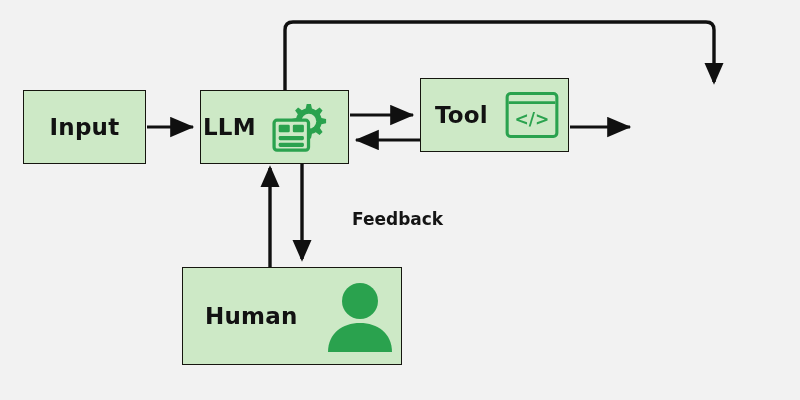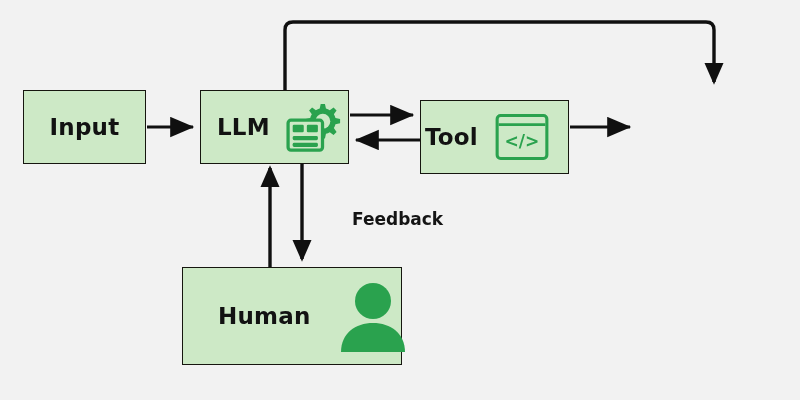--- a/index.html
+++ b/index.html
@@ -46,26 +46,26 @@
     line-height: 1;
     white-space: nowrap;
   }
   .node-icon {
     display: block;
     line-height: 0;
   }
   
   #node-input  { left: 23px;  top: 90px;  width: 123px; height: 74px; }
   #node-llm    { left: 200px; top: 90px;  width: 149px; height: 74px;
-                 justify-content: flex-start; padding-left: 16px; gap: 14px; }
-  #node-tool   { left: 420px; top: 100px;  width: 149px; height: 74px;
-                 justify-content: flex-start; padding-left: 4px; gap: 16px; }
+                 justify-content: flex-start; padding-left: 2px; gap: 14px; }
+  #node-tool   { left: 420px; top: 78px;  width: 149px; height: 74px;
+                 justify-content: flex-start; padding-left: 14px; gap: 16px; }
   #node-output { left: 637px; top: 90px;  width: 142px; height: 74px; }
   #node-human  { left: 182px; top: 267px; width: 220px; height: 98px;
-                 justify-content: flex-start; padding-left: 35px; gap: 28px; }
+                 justify-content: flex-start; padding-left: 22px; gap: 28px; }
 
   .edge-label {
     position: absolute;
     font-size: 17px;
     font-weight: 600;
     color: #141414;
     white-space: nowrap;
   }
   #label-feedback { left: 308px; top: 209px; margin-left: 44px; }
 </style>

